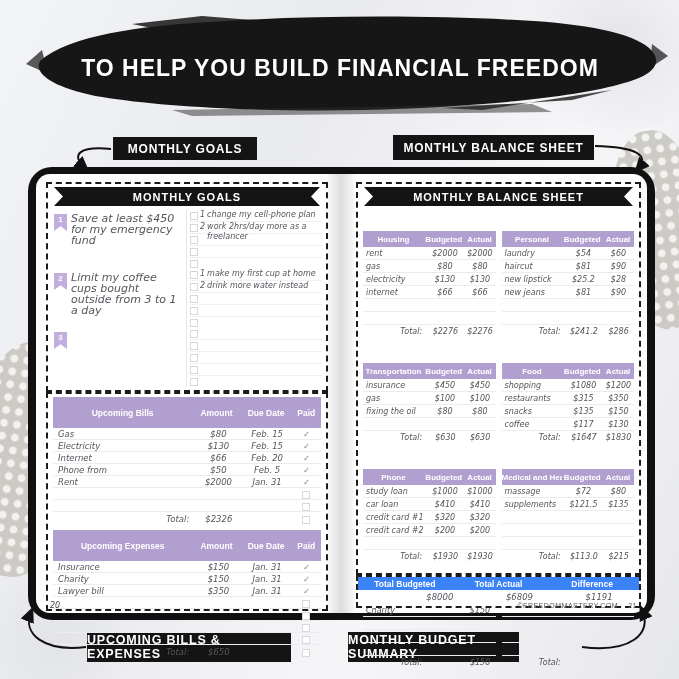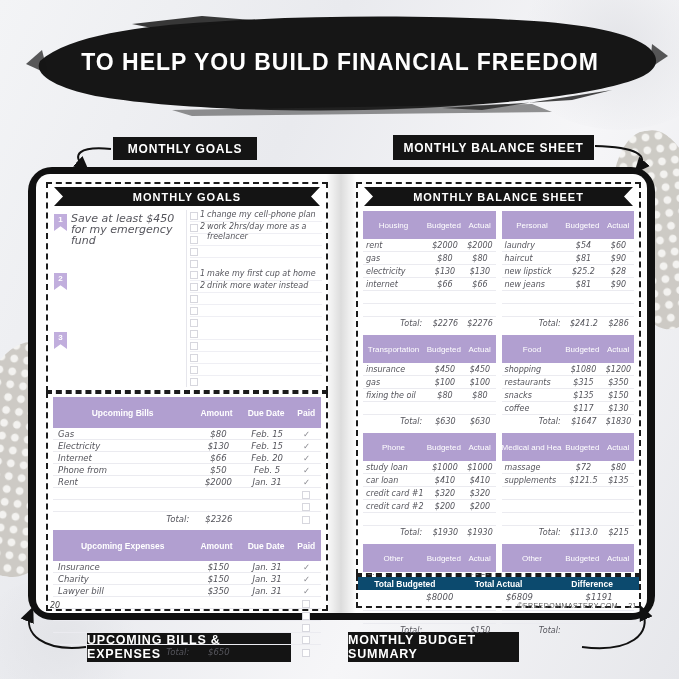--- a/index.html
+++ b/index.html
@@ -12,21 +12,21 @@
     background-size:13px 13px;opacity:.95;}
   .hexpad.left{left:-34px;top:342px;width:118px;height:236px;border-radius:46% 54% 52% 48%;transform:rotate(9deg);}
   .hexpad.right{right:-26px;top:130px;width:92px;height:200px;border-radius:50% 46% 52% 50%;transform:rotate(-8deg);}
   .blob{position:absolute;border-radius:50%;background:radial-gradient(circle,#e3e4e8 0%,rgba(227,228,232,0) 70%);}
   .blob.tr{right:-50px;top:-40px;width:220px;height:170px;}
   .blob.bl{left:-30px;bottom:-20px;width:180px;height:120px;}
   
   .brush-wrap{position:absolute;left:12px;top:4px;width:656px;height:118px;}
   .banner-text{position:absolute;left:40px;top:32px;width:576px;text-align:center;color:#fff;}
   .banner-line1{font-size:15px;font-weight:bold;letter-spacing:1.2px;}
-  .banner-line2{font-size:23px;font-weight:bold;letter-spacing:1px;margin-top:13px;}
+  .banner-line2{font-size:23px;font-weight:bold;letter-spacing:1px;margin-top:19px;}
   
   .tag{position:absolute;background:#141414;color:#fff;display:flex;align-items:center;justify-content:center;
     font-weight:bold;letter-spacing:.8px;font-size:12px;}
   .tag.tl{left:113px;top:137px;width:144px;height:23px;}
   .tag.tr{left:393px;top:135px;width:201px;height:25px;}
   .tag.bl{left:87px;top:632px;width:204px;height:30px;font-size:12.5px;}
   .tag.br{left:348px;top:632px;width:171px;height:30px;font-size:12.5px;}
   
   .book{position:absolute;left:28px;top:167px;width:627px;height:453px;background:#101010;border-radius:24px;}
   .pages{position:absolute;left:36px;top:174px;width:611px;height:439px;background:#fdfdfd;border-radius:14px;}
@@ -64,31 +64,31 @@
   .bhead .c-name{text-align:center;padding-left:0;}
   .c-amt{width:18%;text-align:center;}
   .c-due{width:19%;text-align:center;}
   .c-paid{width:11%;display:flex;justify-content:center;align-items:center;}
   .brow .hw,.btotal .hw{font-size:8.5px;}
   .check{color:#8a8a90;font-size:8px;font-style:normal;}
   .total-lbl{width:52%;text-align:right;padding-right:6px;font-size:9px;}
   
   .sect-grid{display:grid;grid-template-columns:1fr 1fr;column-gap:6px;row-gap:5px;padding:3px 5px;}
   .sect{overflow:hidden;}
-  .shead{display:flex;background:#b19fd0;color:#fff;font-weight:normal;font-size:8px;height:28px;align-items:center;}
+  .shead{display:flex;background:#b19fd0;color:#fff;font-weight:bold;font-size:8px;height:16px;align-items:center;margin-top:20px;}
   .srow{display:flex;height:12px;align-items:center;border-bottom:1px solid #ebebf0;}
   .stotal{display:flex;height:13px;align-items:center;}
   .s-name{width:46%;padding-left:3px;white-space:nowrap;overflow:hidden;}
   .shead .s-name{text-align:center;padding-left:0;}
   .s-bud{width:30%;text-align:center;white-space:nowrap;}
   .s-act{width:24%;text-align:center;white-space:nowrap;}
   .srow .hw,.stotal .hw{font-size:8px;}
   .s-total-lbl{width:46%;text-align:right;padding-right:4px;font-size:8.5px;}
   
-  .sumhead{display:flex;background:#0c4a6e;color:#fff;font-weight:bold;font-size:8.5px;height:13px;align-items:center;}
+  .sumhead{display:flex;background:#3b82f6;color:#fff;font-weight:bold;font-size:8.5px;height:13px;align-items:center;}
   .sumvals{display:flex;height:13px;align-items:center;margin-left:42px;}
   .sum-c{width:33.33%;text-align:center;}
   .sumvals .hw{font-size:8.5px;}
   
   .pageno-left{position:absolute;left:50px;top:601px;font-size:8px;color:#444;}
   .page-footer{position:absolute;left:356px;top:602px;width:281px;display:flex;justify-content:flex-end;gap:10px;
     font-size:7px;letter-spacing:.5px;color:#555;}
   .arrows{position:absolute;left:0;top:0;width:679px;height:679px;pointer-events:none;}
 </style>
 </head>
@@ -151,20 +151,21 @@
               <div class="cb"></div>
             </div>
             <div class="action-row">
               <div class="cb"></div>
             </div>
           </div>
         </div>
         <div class="goal-block">
           <div class="goal-left">
             <div class="goal-pennant">2</div>
+            <div class="goal-text hw">Limit my coffee cups bought outside from 3 to 1 a day</div>
           </div>
           <div class="goal-actions">
             <div class="action-row">
               <div class="cb"></div>
               <div class="action-num hw">1</div>
               <div class="action-text hw">make my first cup at home</div>
             </div>
             <div class="action-row">
               <div class="cb"></div>
               <div class="action-num hw">2</div>

